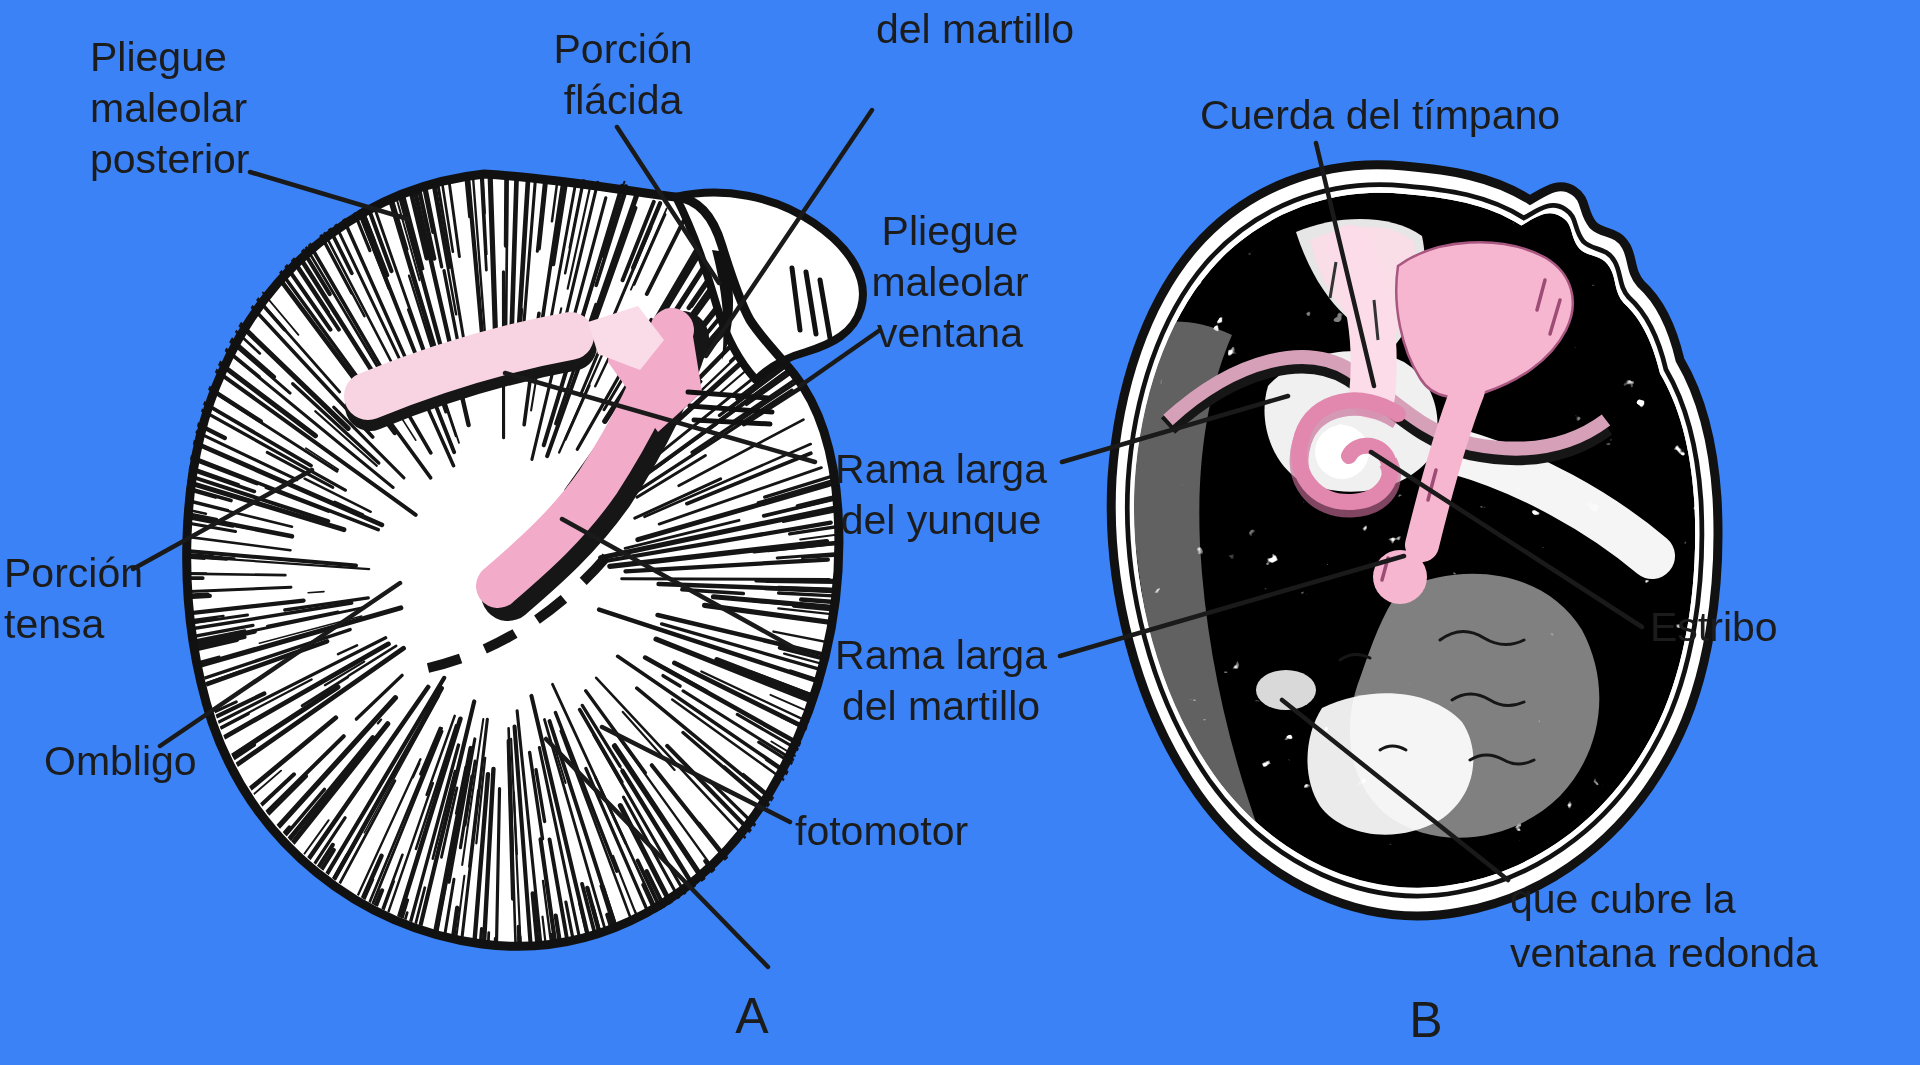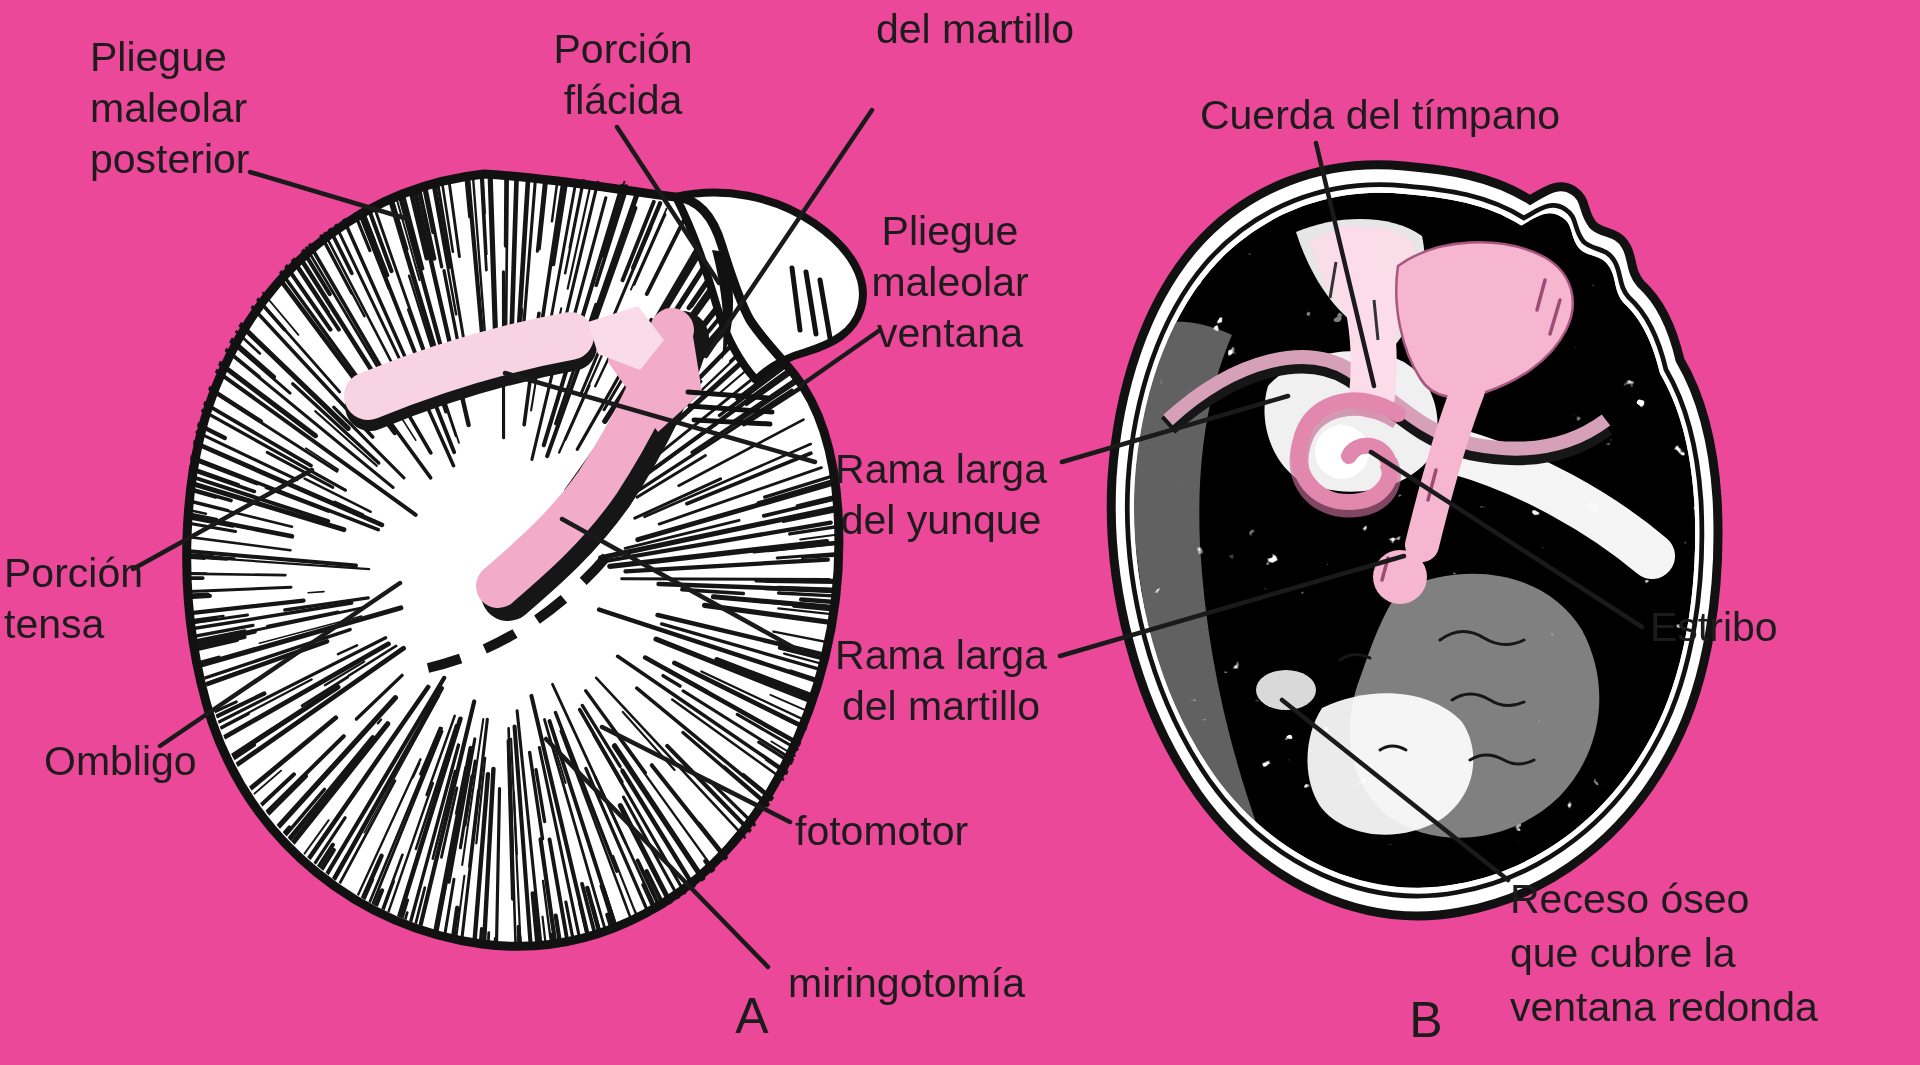--- a/index.html
+++ b/index.html
@@ -1,16 +1,16 @@
 <!DOCTYPE html>
 <html><head>
 <meta charset="utf-8">
 <style>
   html,body{margin:0;padding:0;background:#ffffff;}
-  .stage{position:relative;width:1920px;height:1065px;background:#ec4899;overflow:hidden;
+  .stage{position:relative;width:1920px;height:1065px;background:#3b82f6;overflow:hidden;
          font-family:"Liberation Sans",sans-serif;}
   .stage svg{position:absolute;left:0;top:0;z-index:1;}
   .lbl{position:absolute;z-index:2;font:400 41px/51px "Liberation Sans",sans-serif;
        color:#1c1c1c;white-space:nowrap;}
   .lbl.center{text-align:center;}
   .lbl.big{font-size:50px;line-height:52px;}
   .lbl.wide{line-height:54px;}
 </style>
 </head>
 <body>
@@ -609,27 +609,25 @@
   <div>Porción</div>
   <div>tensa</div>
 </div>
 <div class="lbl" style="left:44px;top:736px">
   <div>Ombligo</div>
 </div>
 <div class="lbl" style="left:795px;top:806px">
   <div>fotomotor</div>
 </div>
 <div class="lbl" style="left:788px;top:958px">
-  <div>miringotomía</div>
 </div>
 <div class="lbl" style="left:1650px;top:602px">
   <div>Estribo</div>
 </div>
 <div class="lbl wide" style="left:1510px;top:872px">
-  <div>Receso óseo</div>
   <div>que cubre la</div>
   <div>ventana redonda</div>
 </div>
 <div class="lbl big center" style="left:722px;top:990px;width:60px">
   <div>A</div>
 </div>
 <div class="lbl big center" style="left:1396px;top:994px;width:60px">
   <div>B</div>
 </div>
 

